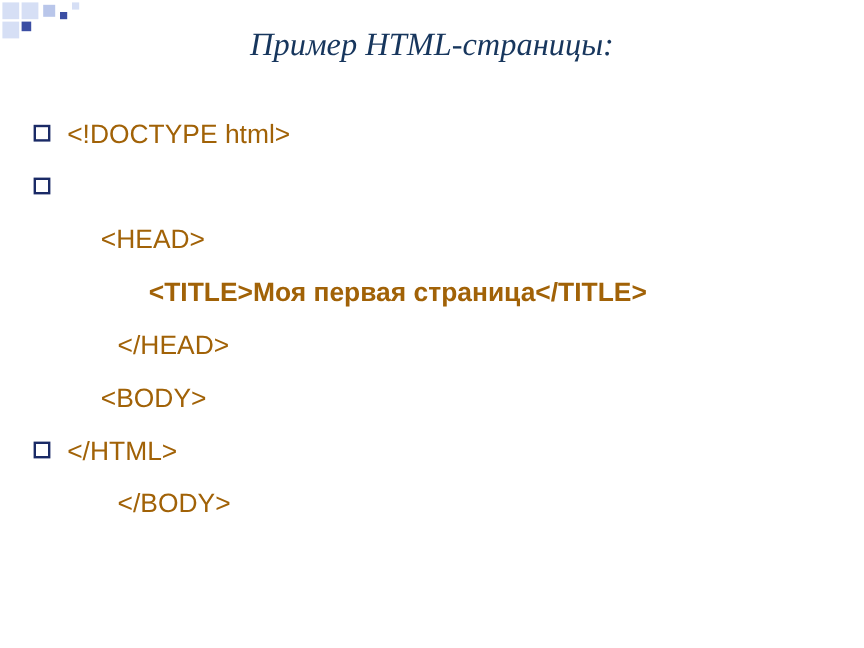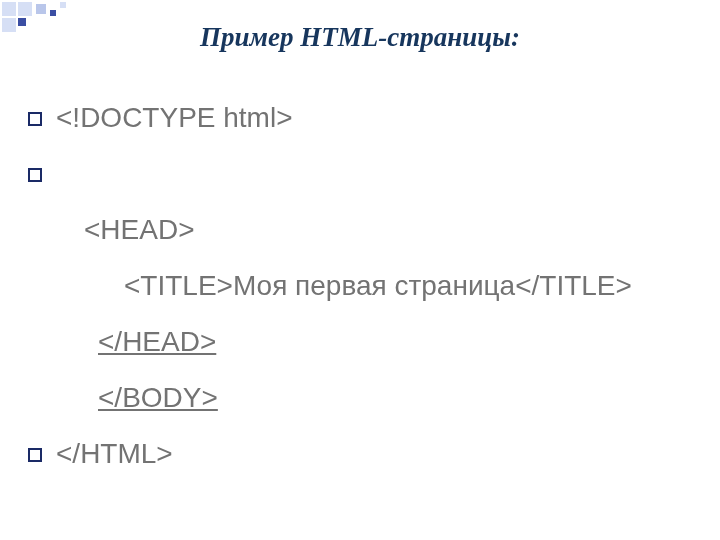--- a/index.html
+++ b/index.html
@@ -38,53 +38,53 @@
 
   
   .title {
     position: absolute;
     top: 22px;
     left: 0;
     right: 0;
     text-align: center;
     font-family: "Times New Roman", Times, serif;
     font-style: italic;
-    font-weight: bold;
+    font-weight: normal;
     font-size: 27px;
     color: #17365d; 
   }
 
   .code-block {
     position: absolute;
     left: 28px;
     top: 90px;
     font-family: Arial, Helvetica, sans-serif;
-    font-size: 28px;
-    color: #737373;
+    font-size: 22px;
+    color: #a16207;
     line-height: 2.0;
   }
   .code-block .line {
     white-space: pre;
     display: block;
   }
   .bullet {
     display: inline-block;
     width: 10px;
     height: 10px;
     border: 2px solid #1a2a66;
     margin-right: 14px;
     vertical-align: 1px;
   }
   .noblt {
     display: inline-block;
     width: 26px; 
   }
   .ind1 { padding-left: 30px; text-align: right; }
-  .ind2 { padding-left: 70px; }
-  .ind3 { padding-left: 44px; text-decoration: underline; }
+  .ind2 { padding-left: 70px; font-weight: bold; }
+  .ind3 { padding-left: 44px; }
 </style>
 </head>
 <body>
 
 <div class="deco">
   <div class="sq s1"></div>
   <div class="sq s2"></div>
   <div class="sq s3"></div>
   <div class="sq s4"></div>
   <div class="sq s5"></div>
@@ -93,15 +93,16 @@
 </div>
 
 <div class="title">Пример   HTML-страницы:</div>
 
 <div class="code-block">
   <span class="line"><span class="bullet"></span><span>&lt;!DOCTYPE html&gt;</span></span>
   <span class="line"><span class="bullet"></span></span>
   <span class="line"><span class="noblt"></span><span class="ind1">&lt;HEAD&gt;</span></span>
   <span class="line"><span class="noblt"></span><span class="ind2">&lt;TITLE&gt;Моя первая страница&lt;/TITLE&gt;</span></span>
   <span class="line"><span class="noblt"></span><span class="ind3">&lt;/HEAD&gt;</span></span>
+  <span class="line"><span class="noblt"></span><span class="ind1">&lt;BODY&gt;</span></span>
+  <span class="line"><span class="bullet"></span><span>&lt;/HTML&gt;</span></span>
   <span class="line"><span class="noblt"></span><span class="ind3">&lt;/BODY&gt;</span></span>
-  <span class="line"><span class="bullet"></span><span>&lt;/HTML&gt;</span></span>
 </div>
 
 </body></html>

